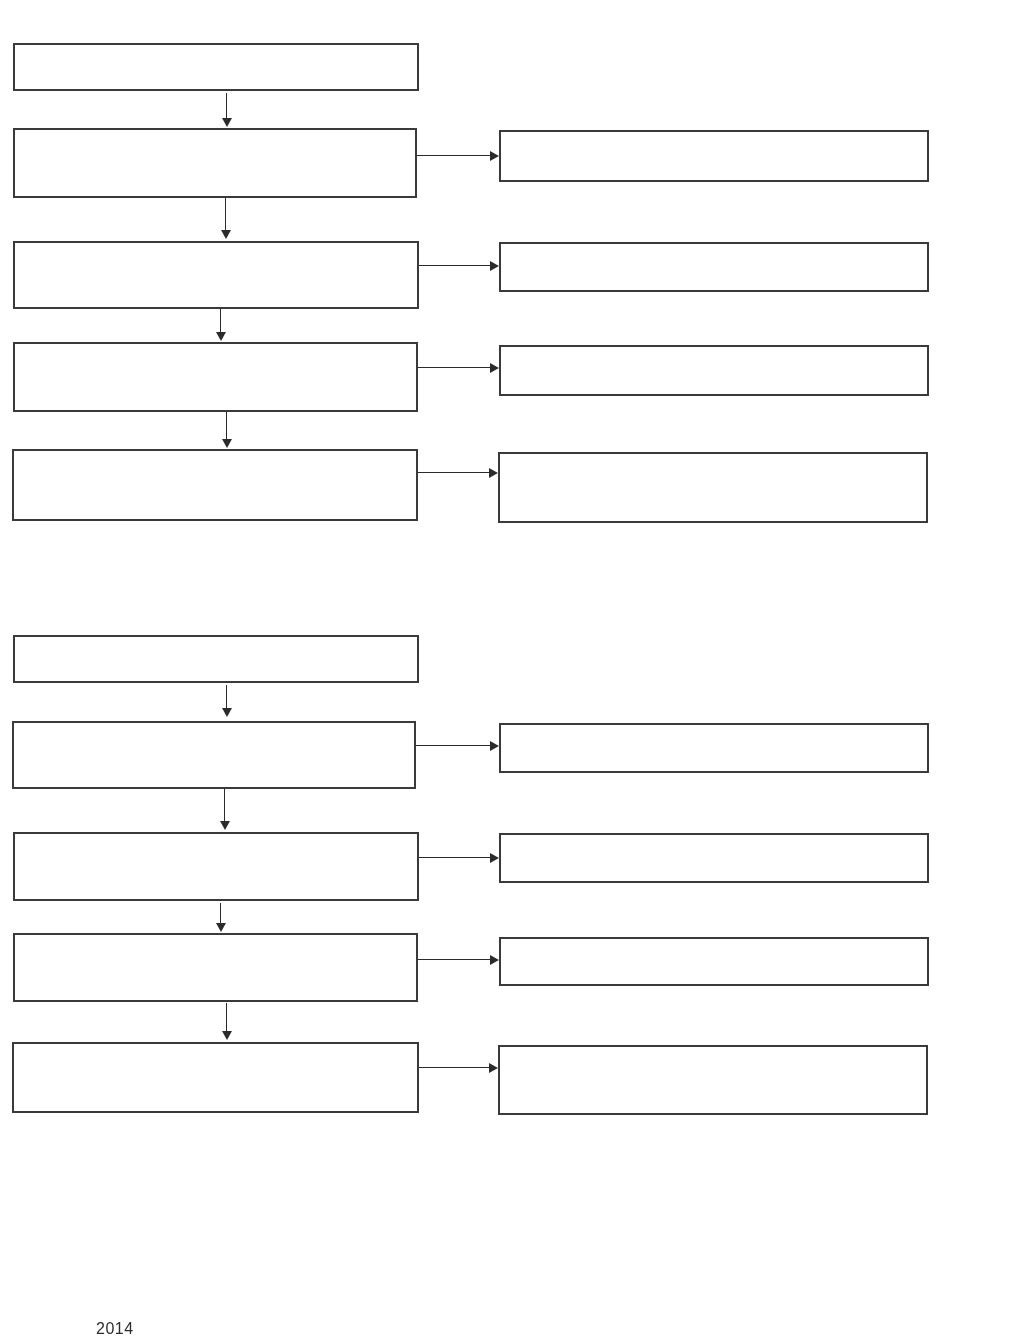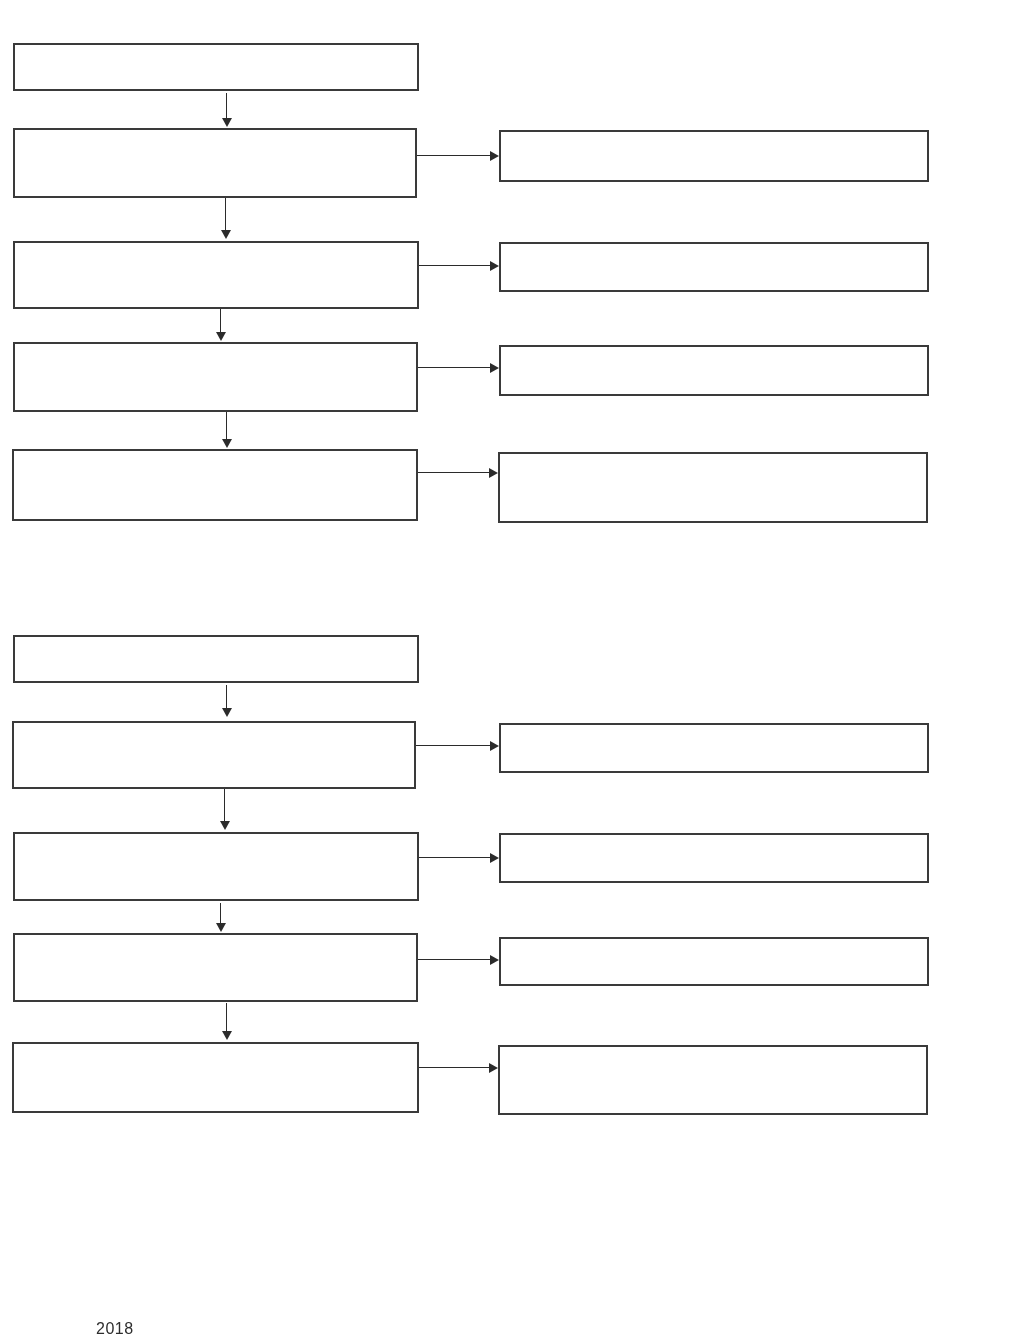--- a/index.html
+++ b/index.html
@@ -158,15 +158,15 @@
   <div class="arrow-v" style="left:226px; top:1003px; height:28px;"></div>
 
   <div class="box" style="left:12px; top:1042px; width:407px; height:71px;">
     <span class="lbl"></span>
   </div>
   <div class="arrow-h" style="left:419px; top:1067px; width:70px;"></div>
   <div class="box" style="left:498px; top:1045px; width:430px; height:70px;">
     <span class="lbl"></span>
   </div>
 
-  <div class="footer-year">2018</div>
+  <div class="footer-year">2014</div>
 
 </div>
 
 </body></html>

